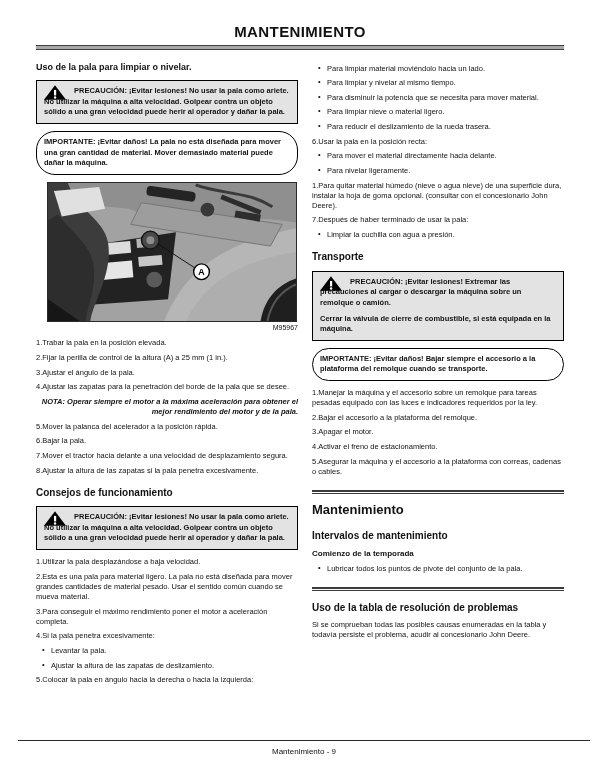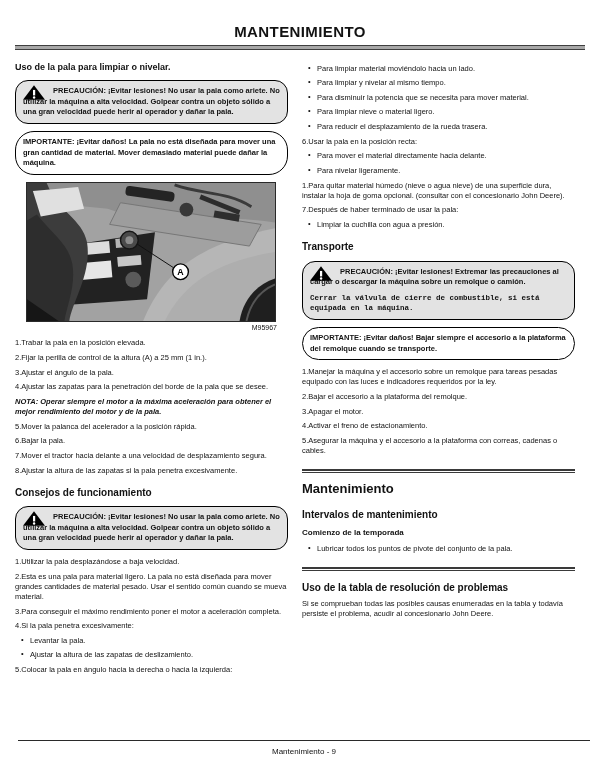--- a/index.html
+++ b/index.html
@@ -2,49 +2,49 @@
 <html><head>
 <meta charset="utf-8">
 <style>
   * { box-sizing: border-box; }
   html,body { margin:0; padding:0; background:#ffffff; }
   .page {
     width:600px; height:776px; position:relative; overflow:hidden;
     background:#ffffff; color:#121212;
     font-family:"Liberation Sans", sans-serif;
   }
-  .margins { padding:0 15px; }
+  .margins { padding:0 36px; }
   .doc-title {
     text-align:center; font-size:15px; font-weight:bold;
     margin:23px 0 5px; letter-spacing:0.4px;
   }
   .title-rule {
     height:5px; background:#a8a8a8;
     border-top:1px solid #3f3f3f; border-bottom:1px solid #3f3f3f;
   }
   .columns { display:flex; gap:14px; margin-top:9px; }
   .col { width:273px; font-size:7.5px; line-height:1.35; }
   .col p { margin:4.5px 0; }
   .h-s { font-size:9px;  font-weight:bold; margin:2px 0 6px; }
   .h-m { font-size:10px; font-weight:bold; margin:10px 0 5px; }
   .h-l { font-size:13px; font-weight:bold; margin:6px 0 4px; }
   .h-xs{ font-size:8px;  font-weight:bold; margin:7px 0 3px; }
   .box {
     border:1px solid #000; padding:5px 7px; margin:7px 0;
     font-weight:bold; line-height:1.42;
   }
   .box p { margin:0; }
-  .box p + p { margin-top:5px;font-family:Liberation Mono, monospace; }
-  .caution { background:#e3e3e3; position:relative;border-radius:13px; }
+  .box p + p { margin-top:5px; }
+  .caution { background:#e3e3e3; position:relative; }
   .caution .lead { text-indent:30px; }
   .warn-tri { position:absolute; left:7px; top:4px; width:22px; height:15px; }
   .important { background:#ffffff;border-radius:19px; }
   .bullet { position:relative; padding-left:15px; margin:4.5px 0; }
   .bullet::before { content:"\2022"; position:absolute; left:6px; top:-1px; }
-  .nota { font-weight:bold; font-style:italic; }
+  .nota { font-weight:bold; font-style:italic;text-align:right; }
   .figure {
     width:250px; margin:7px 0 0 11px; border:1px solid #2a2a2a;
   }
   .figure svg { display:block; width:100%; height:138px; }
   .figcap { width:262px; text-align:right; font-size:7px; margin:1px 0 6px 0; }
   .divider {
     height:4px; margin:13px 0 7px;
     border-top:2px solid #3a3a3a; border-bottom:1px solid #3a3a3a;
   }
   .page-footer {
@@ -140,21 +140,21 @@
         <p class="bullet">Levantar la pala.</p>
         <p class="bullet">Ajustar la altura de las zapatas de deslizamiento.</p>
         <p>5.Colocar la pala en ángulo hacia la derecha o hacia la izquierda:</p>
       </div>
 
       <div class="col">
         <p class="bullet">Para limpiar material moviéndolo hacia un lado.</p>
         <p class="bullet">Para limpiar y nivelar al mismo tiempo.</p>
         <p class="bullet">Para disminuir la potencia que se necesita para mover material.</p>
         <p class="bullet">Para limpiar nieve o material ligero.</p>
-        <p class="bullet">Para reducir el desplazamiento de la rueda trasera.</p>
+        <p class="bullet">Para reducir el deslizamiento de la rueda trasera.</p>
         <p>6.Usar la pala en la posición recta:</p>
         <p class="bullet">Para mover el material directamente hacia delante.</p>
         <p class="bullet">Para nivelar ligeramente.</p>
         <p>1.Para quitar material húmedo (nieve o agua nieve) de una superficie dura, instalar la hoja de goma opcional. (consultar con el concesionario John Deere).</p>
         <p>7.Después de haber terminado de usar la pala:</p>
         <p class="bullet">Limpiar la cuchilla con agua a presión.</p>
 
         <div class="h-m">Transporte</div>
 
         <div class="box caution">

